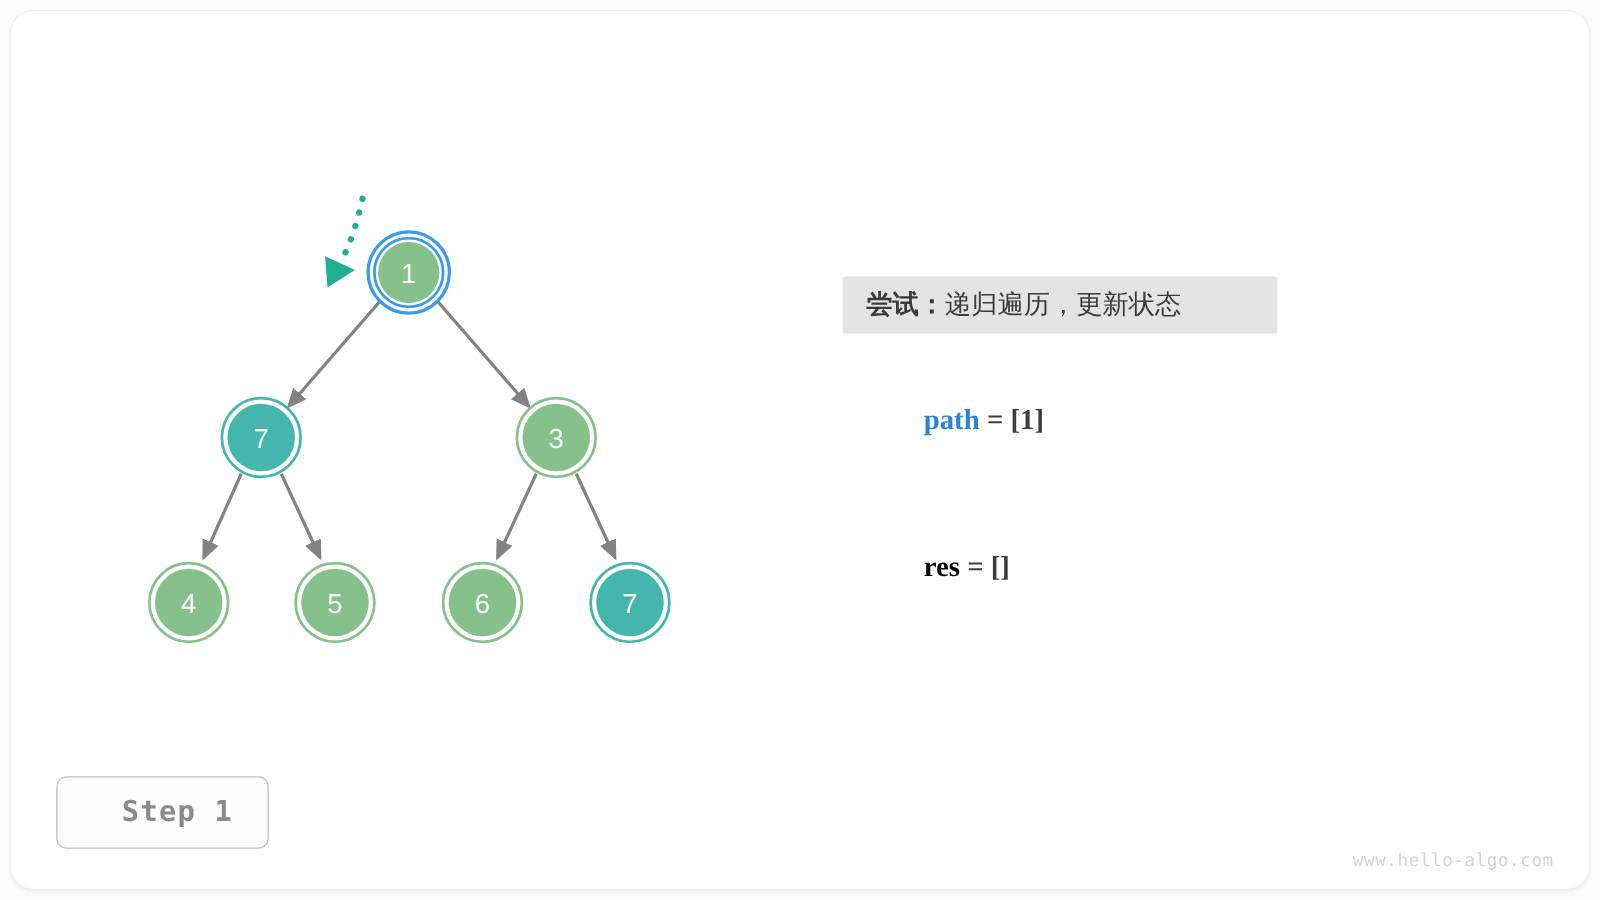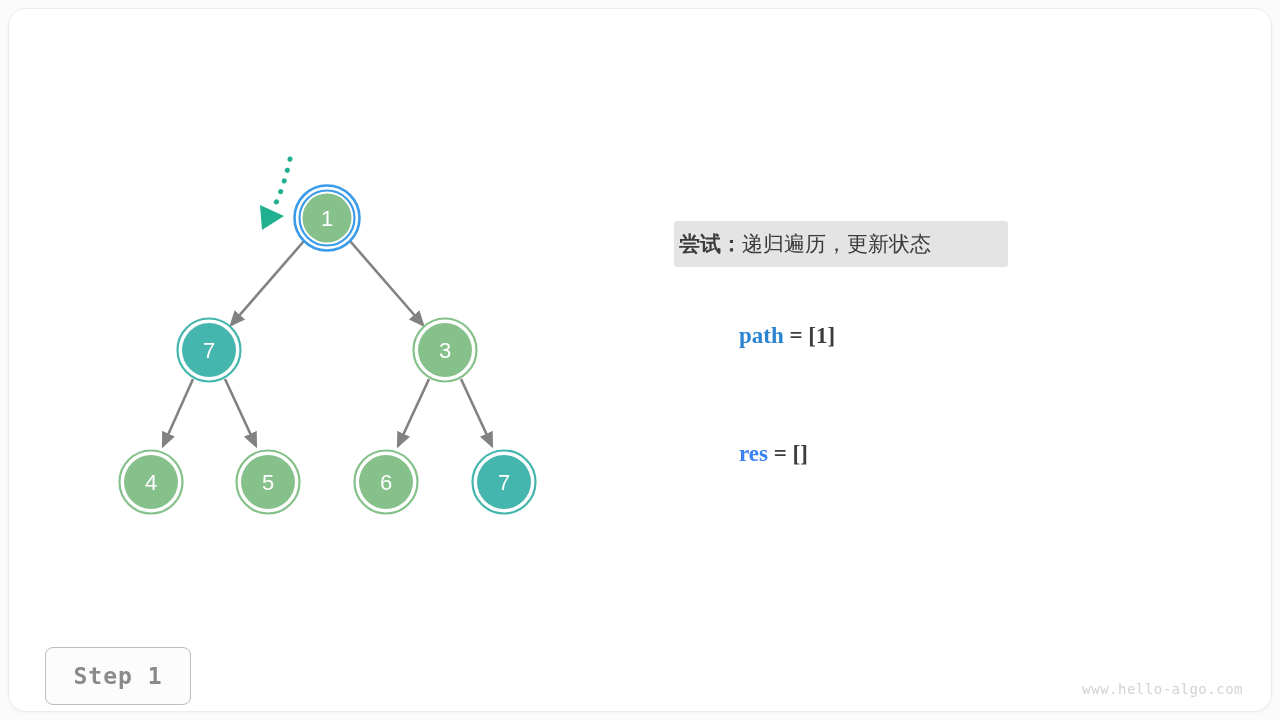--- a/index.html
+++ b/index.html
@@ -54,54 +54,55 @@
     line-height: 46px;
     font-size: 21px;
     color: #3b3b3b;
     white-space: nowrap;
     font-family: "Liberation Sans", sans-serif;
   }
   .info-line.highlight {
     background: #e4e4e4;
     border-radius: 3px;
     width: 329px;
-    padding-left: 5px;
+    padding-left: 19px;
     margin-left: -19px;
     box-sizing: content-box;
   }
   .info-line .lbl {
     font-weight: bold;
   }
   .code-line {
     height: 46px;
     line-height: 46px;
     font-size: 23px;
     font-family: Liberation Serif, serif;
     font-weight: bold;
     color: #3d3d3d;
     white-space: pre;
   }
   .var-path { color: #2b84d0; }
-  .var-res  { color: #3b82f6; text-align: right; }
+  .var-res  { color: #000000; text-align: right; }
   .code-rest { color: #3d3d3d; }
   .spacer-line { height: 72px; }
 
   
   #step-badge {
     position: absolute;
     left: 36px;
-    top: 638px;
+    top: 612px;
     width: 144px;
     height: 56px;
     border: 1px solid #bdbdbd;
     border-radius: 8px;
     background: #fcfcfc;
     display: flex;
     align-items: center;
     justify-content: center;
+    padding-left: 24px;
   }
   #step-badge span {
     font-family: "DejaVu Sans Mono", monospace;
     font-weight: bold;
     font-size: 23px;
     color: #8a8a8a;
     letter-spacing: 1px;
   }
 
   

